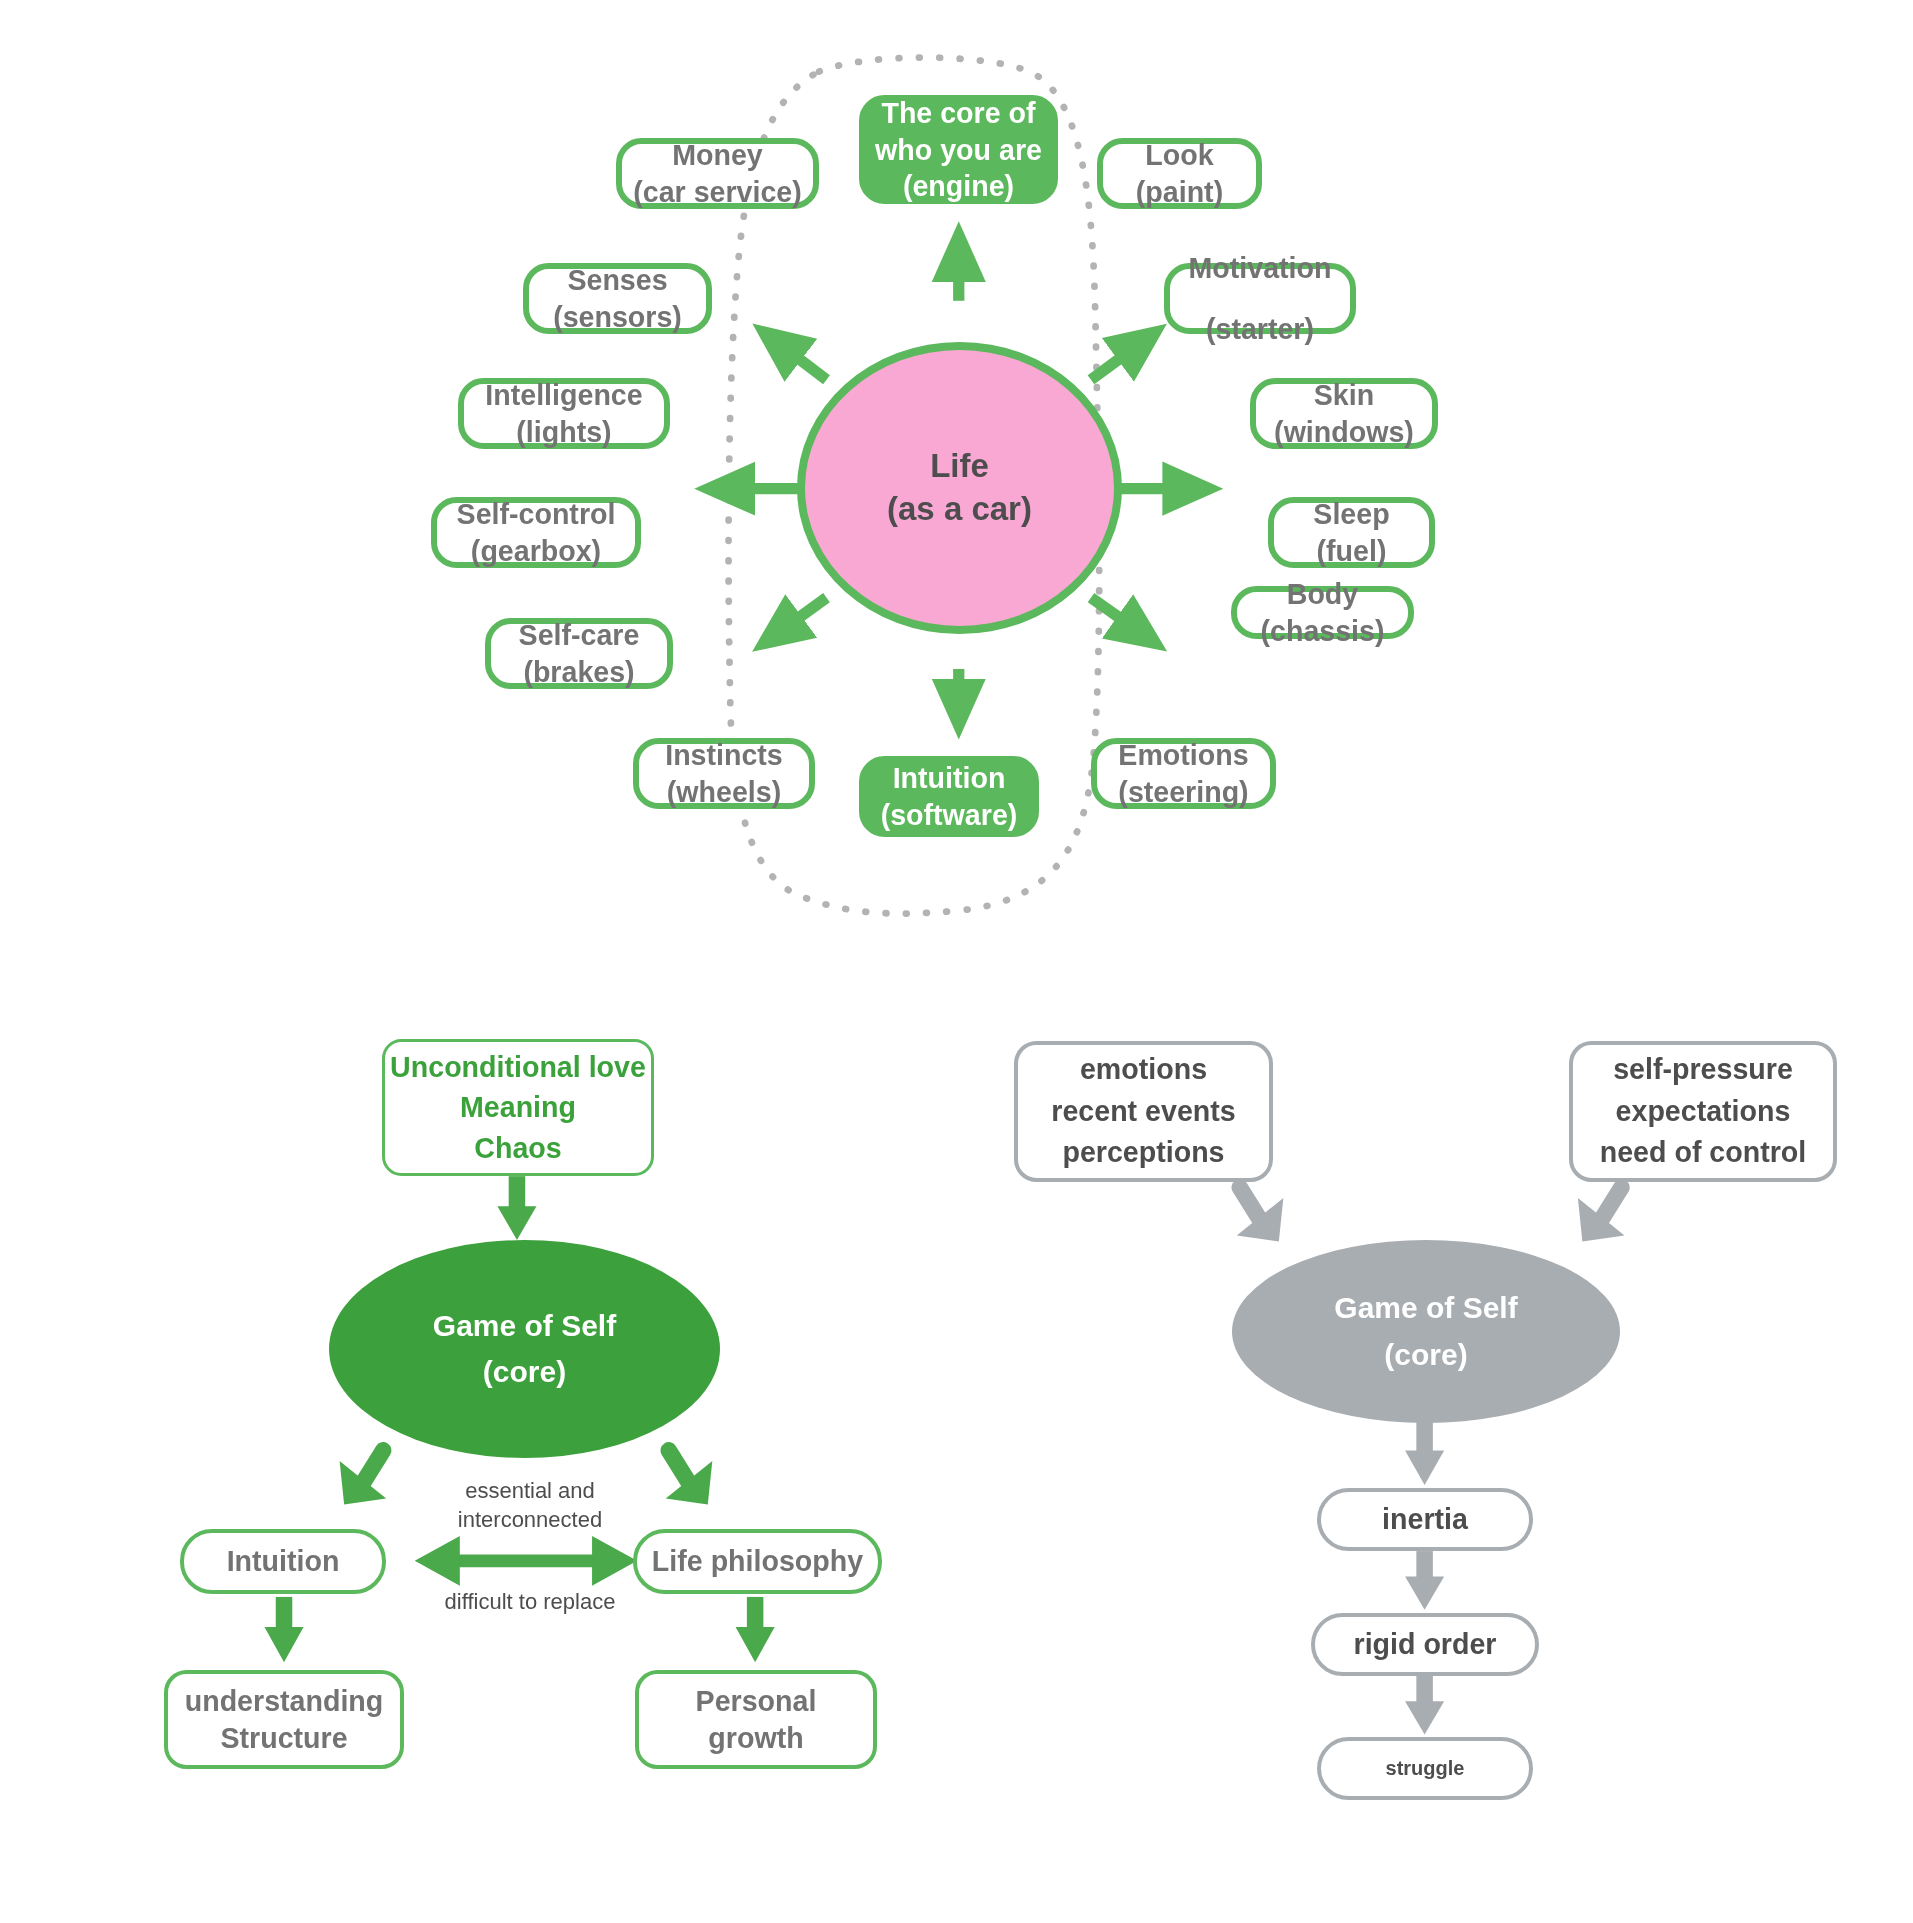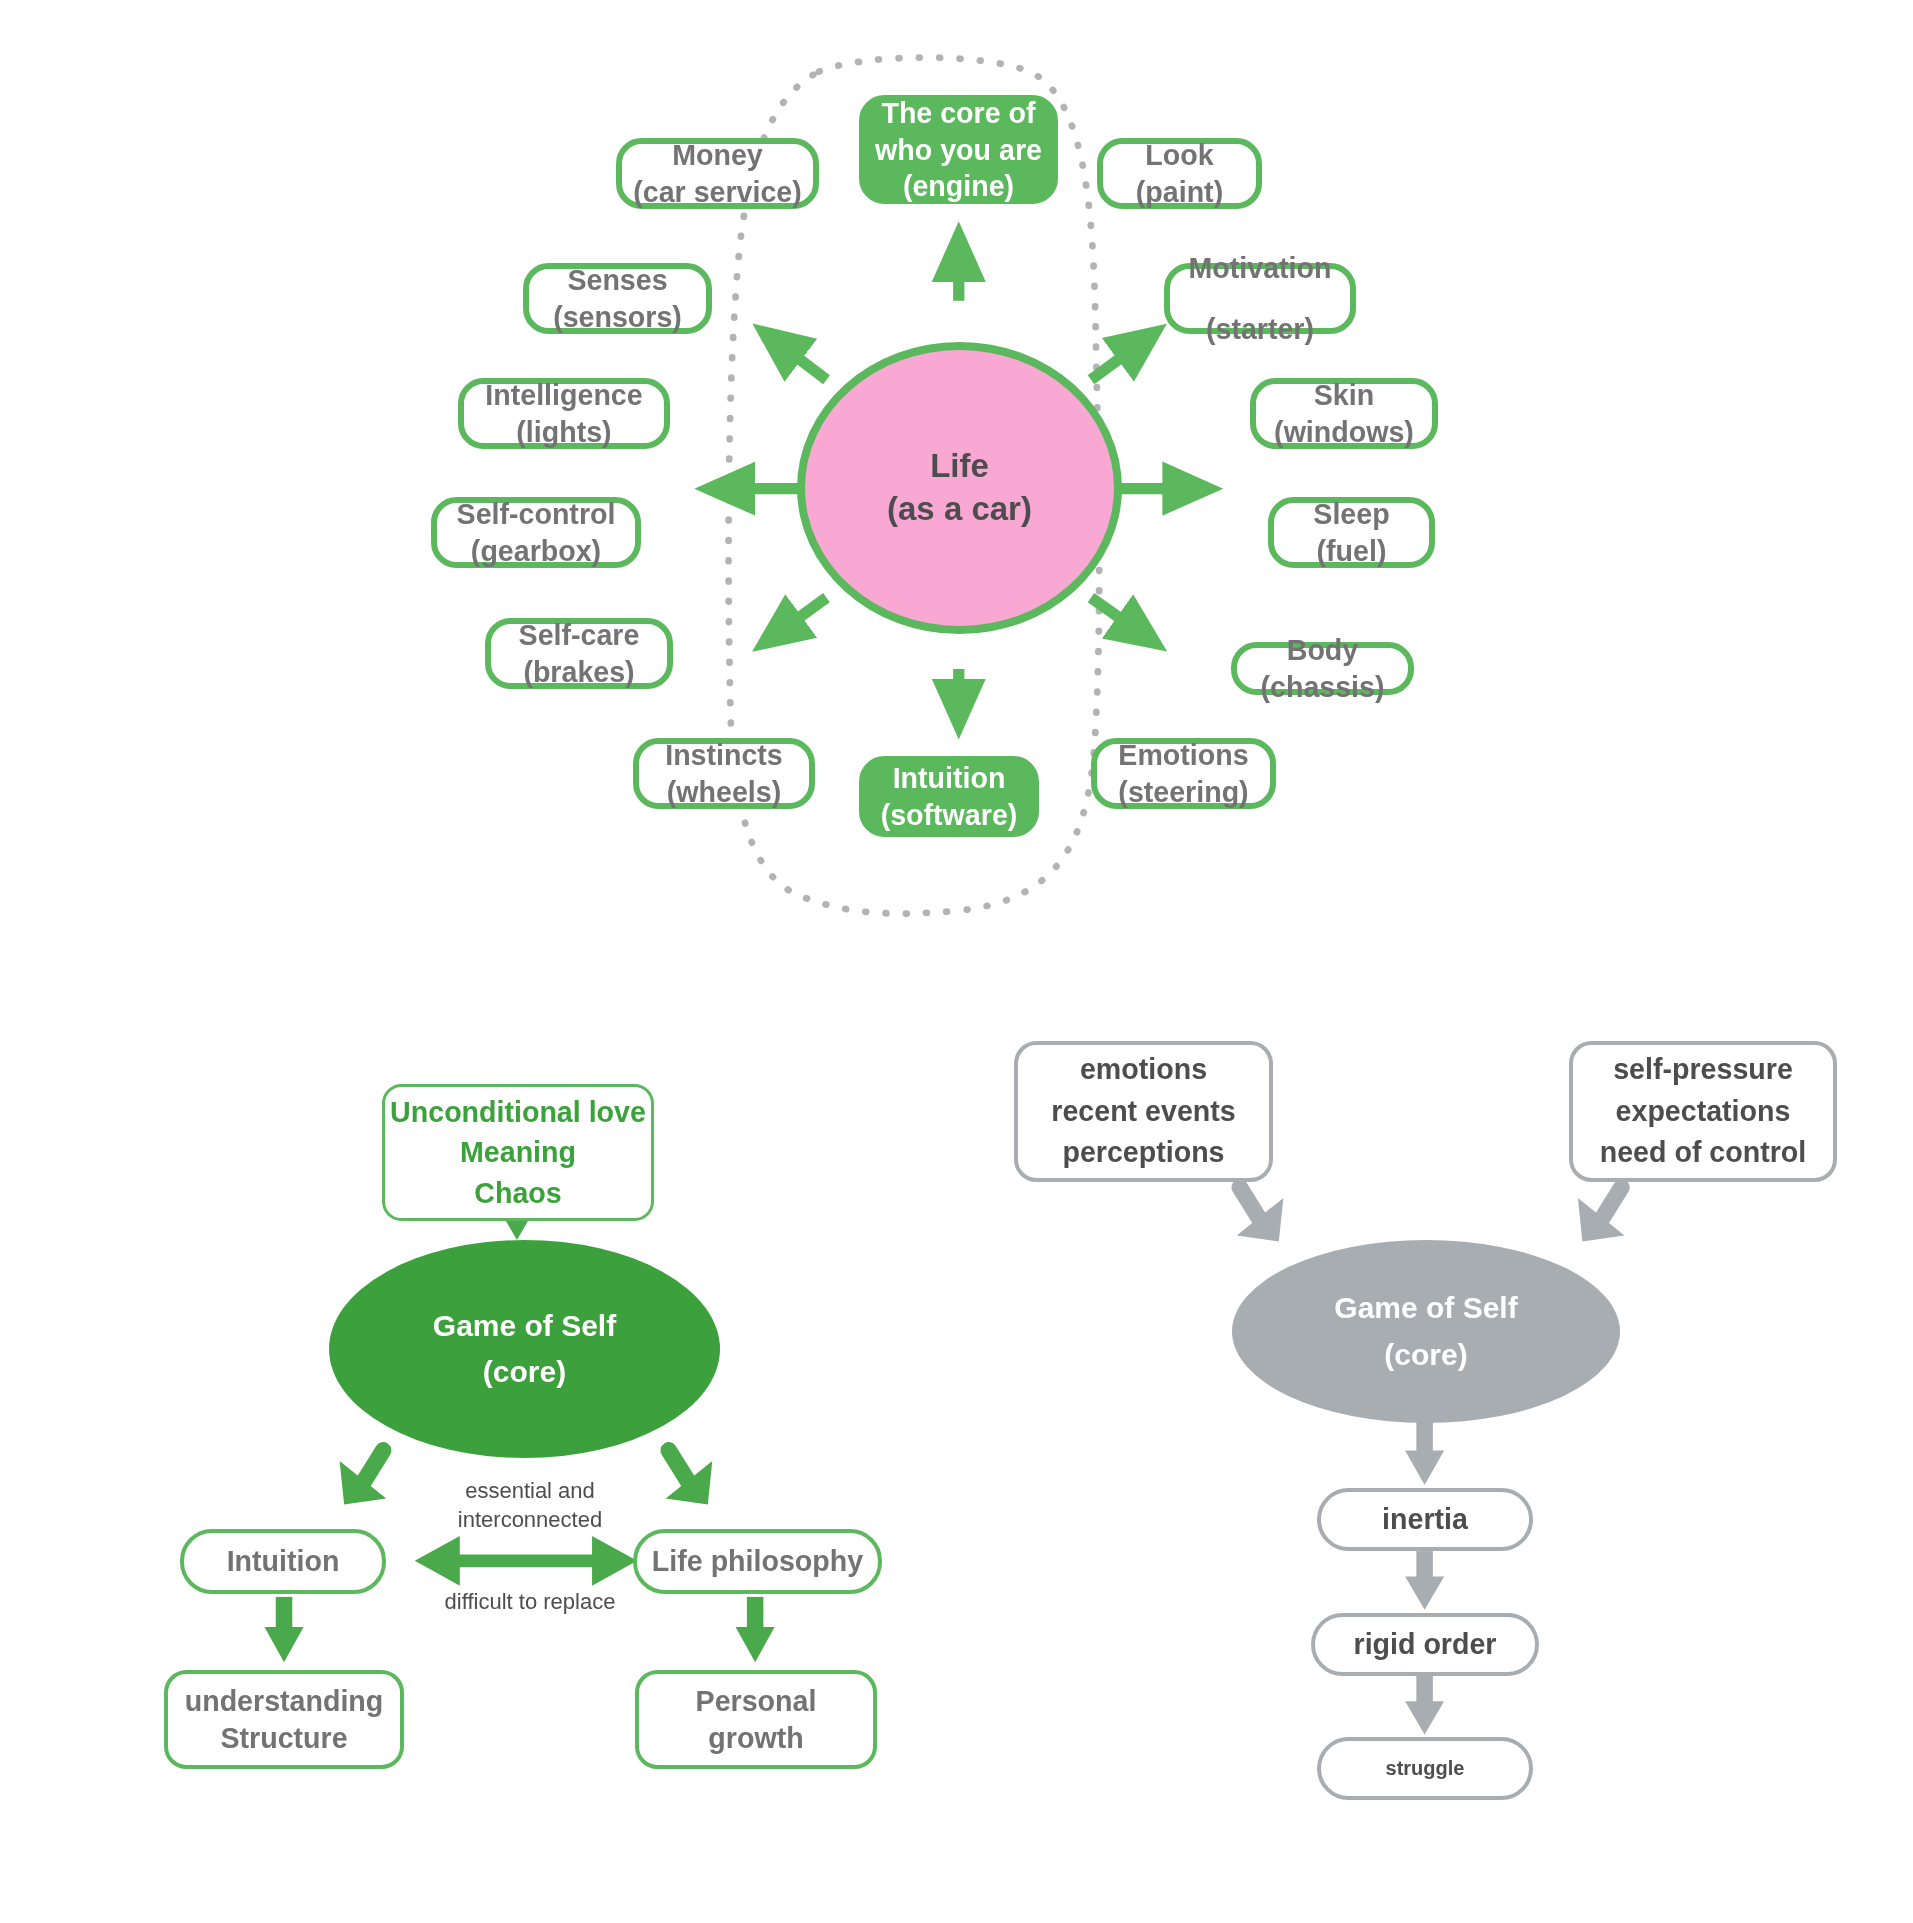--- a/index.html
+++ b/index.html
@@ -267,41 +267,41 @@
   <div class="node carbox" style="left:1250px; top:378px; width:188px; height:71px;">
     <span class="ln">Skin</span>
     <span class="ln">(windows)</span>
   </div>
 
   <div class="node carbox" style="left:1268px; top:497px; width:167px; height:71px;">
     <span class="ln">Sleep</span>
     <span class="ln">(fuel)</span>
   </div>
 
-  <div class="node carbox" style="left:1231px; top:642px; width:183px; height:53px;">
+  <div class="node carbox" style="left:1231px; top:586px; width:183px; height:53px;">
     <span class="ln">Body</span>
     <span class="ln">(chassis)</span>
   </div>
 
   <div class="node carbox" style="left:1091px; top:738px; width:185px; height:71px;">
     <span class="ln">Emotions</span>
     <span class="ln">(steering)</span>
   </div>
 
   <div class="node filled carbox" id="core-software" style="left:859px; top:756px; width:180px; height:81px;">
     <span class="ln">Intuition</span>
     <span class="ln">(software)</span>
   </div>
 
   <div id="center-circle" style="left:797px; top:342px; width:325px; height:292px;">
     <span class="ln">Life</span>
     <span class="ln">(as a car)</span>
   </div>
 
-  <div class="node greentext" style="left:382px; top:1084px; width:272px; height:137px; font-size:28.6px; line-height:1.42;">
+  <div class="node greentext" style="left:382px; top:1039px; width:272px; height:137px; font-size:28.6px; line-height:1.42;">
     <span class="ln">Unconditional love</span>
     <span class="ln">Meaning</span>
     <span class="ln">Chaos</span>
   </div>
 
   <div class="ellipse" id="core-green-ellipse" style="left:329px; top:1240px; width:391px; height:218px;">
     <span class="ln">Game of Self</span>
     <span class="ln">(core)</span>
   </div>
 

